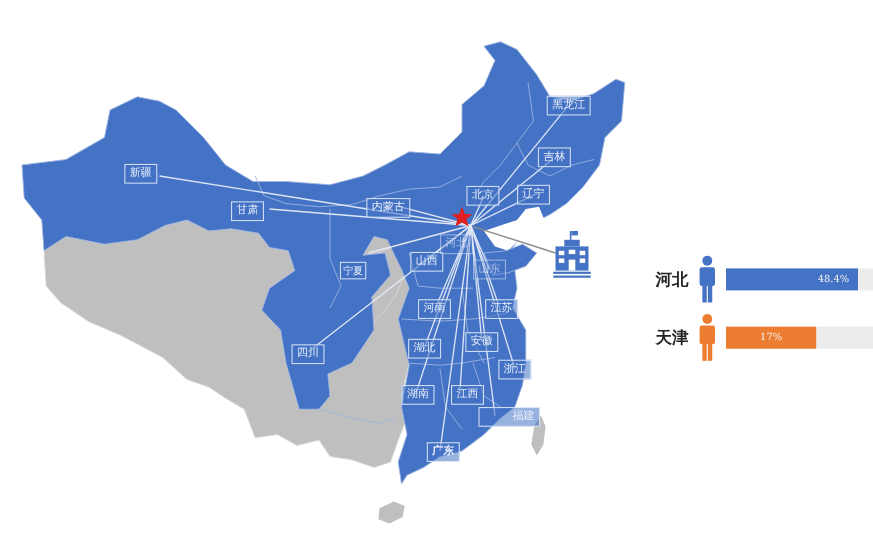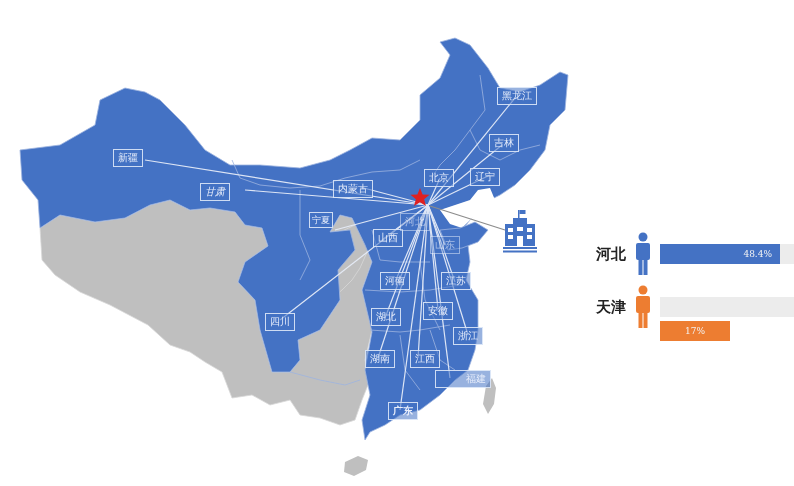--- a/index.html
+++ b/index.html
@@ -98,22 +98,22 @@
     </g>
   </g>
 </svg>
 
 <div class="prov-label" style="left:497px;top:87px;">黑龙江</div>
 <div class="prov-label" style="left:489px;top:134px;">吉林</div>
 <div class="prov-label" style="left:470px;top:168px;">辽宁</div>
 <div class="prov-label" style="left:424px;top:169px;">北京</div>
 <div class="prov-label" style="left:333px;top:180px;">内蒙古</div>
 <div class="prov-label" style="left:113px;top:149px;">新疆</div>
-<div class="prov-label" style="left:200px;top:183px;font-style:italic;">甘肃</div>
-<div class="prov-label" style="left:309px;top:212px;font-size:9px;padding:1px 2px;font-family:Liberation Serif, serif;">宁夏</div>
+<div class="prov-label" style="left:210px;top:183px;">甘肃</div>
+<div class="prov-label" style="left:309px;top:238px;font-size:9px;padding:1px 2px;font-family:Liberation Serif, serif;">宁夏</div>
 <div class="prov-label" style="left:373px;top:229px;">山西</div>
 <div class="prov-label" style="left:400px;top:213px;opacity:0.6;">河北</div>
 <div class="prov-label" style="left:430px;top:236px;opacity:0.6;">山东</div>
 <div class="prov-label" style="left:380px;top:272px;">河南</div>
 <div class="prov-label" style="left:441px;top:272px;">江苏</div>
 <div class="prov-label" style="left:423px;top:302px;">安徽</div>
 <div class="prov-label" style="left:371px;top:308px;">湖北</div>
 <div class="prov-label" style="left:453px;top:327px;">浙江</div>
 <div class="prov-label" style="left:365px;top:350px;">湖南</div>
 <div class="prov-label" style="left:410px;top:350px;text-align:right;">江西</div>
@@ -138,17 +138,17 @@
 
 <div class="legend-row" style="top:285px;">
   <span class="legend-name">天津</span>
   <svg class="person" viewBox="0 0 18 44">
     <circle cx="9" cy="5" r="4.5" fill="#ed7d31"></circle>
     <rect x="2" y="11" width="14" height="17" rx="2" fill="#ed7d31"></rect>
     <rect x="4.5" y="27" width="4" height="16" fill="#ed7d31"></rect>
     <rect x="9.5" y="27" width="4" height="16" fill="#ed7d31"></rect>
   </svg>
   <div class="bar-track">
-    <div class="bar-fill center" style="width:70px;background:#ed7d31;margin-top:24px;">
+    <div class="bar-fill center" style="width:82px;background:#ed7d31;">
       <span>17%</span>
     </div>
   </div>
 </div>
 
 </body></html>

